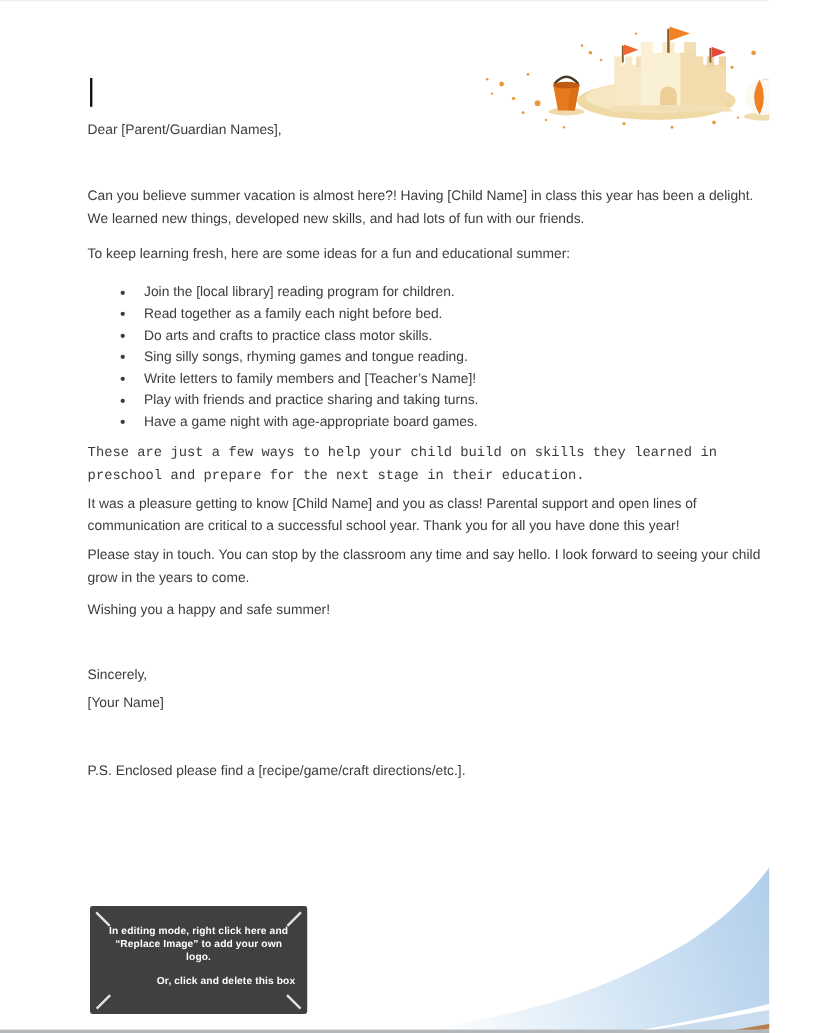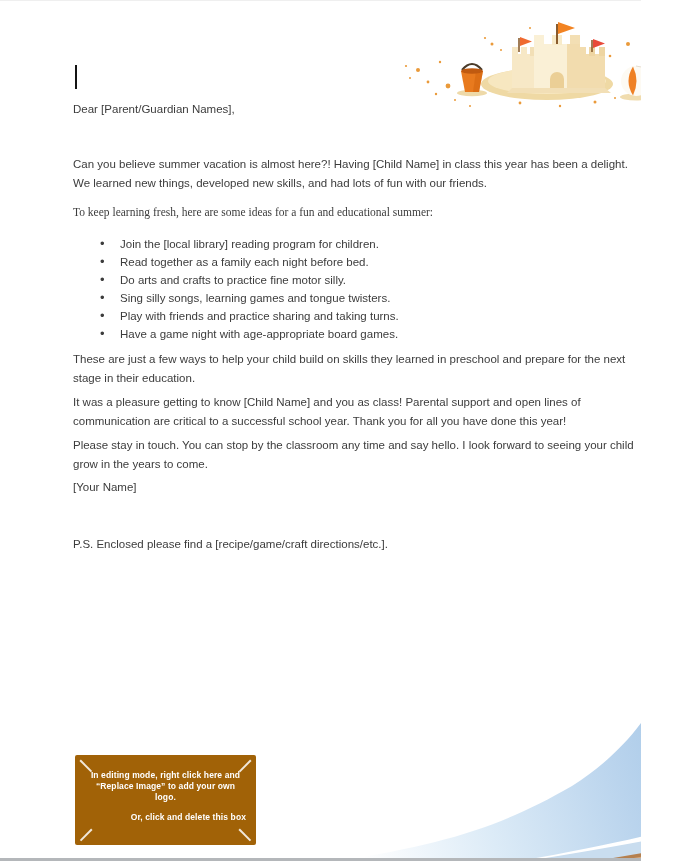--- a/index.html
+++ b/index.html
@@ -13,38 +13,38 @@
   .sandcastle{position:absolute;left:400px;top:18px;width:300px;height:95px;z-index:2;}
   .swoosh{position:absolute;left:0;top:0;width:700px;height:861px;z-index:1;pointer-events:none;}
 
   .caret{position:absolute;left:75px;top:65px;width:2px;height:24px;background:#141414;z-index:3;}
 
   .content{position:absolute;left:73px;top:64px;width:567px;z-index:3;}
   .content p{margin:0;font-size:11.5px;line-height:19px;}
   .caret-space{height:26px;}
   .salutation{margin-top:10px !important;}
   .p-intro{margin-top:36px !important;}
-  .p-listintro{margin-top:10px !important;font-family:Liberation Serif, serif;}
+  .p-listintro{margin-top:10px !important;}
   ul.ideas{list-style:none;margin:13px 0 0 0;padding:0;}
   ul.ideas li{
     position:relative;padding-left:47px;font-size:11.5px;line-height:18px;
   }
   ul.ideas li::before{
     content:"\2022";position:absolute;left:27px;top:0;font-size:13px;line-height:18px;color:#3c3c3c;
   }
-  .p-these{margin-top:7px !important;}
+  .p-these{margin-top:7px !important;font-family:Liberation Mono, monospace;}
   .p-pleasure{margin-top:5px !important;}
   .p-stay{margin-top:5px !important;}
   .p-wishing{margin-top:8px !important;}
   .p-signoff{margin-top:35px !important;}
   .p-signature{margin-top:4px !important;}
   .p-ps{margin-top:38px !important;}
 
   .logo-box{
-    position:absolute;left:75px;top:755px;width:181px;height:90px;background:#a16207;
+    position:absolute;left:75px;top:755px;width:181px;height:90px;background:#404040;
     border-radius:2px;z-index:4;box-sizing:border-box;text-align:center;cursor:pointer;
   }
   .logo-box p{
     margin:0;color:#ffffff;font-weight:700;font-size:8.5px;line-height:11px;letter-spacing:.1px;
   }
   .logo-box .inst{padding:15px 14px 0;}
   .logo-box .alt{padding:9px 10px 0;text-align:right;}
   .corner{
     position:absolute;width:16px;height:1.5px;background:rgba(255,255,255,.85);
   }
@@ -164,28 +164,31 @@
   <div class="caret"></div>
 
   <div class="content">
     <div class="caret-space"></div>
     <p class="salutation">Dear [Parent/Guardian Names],</p>
     <p class="p-intro">Can you believe summer vacation is almost here?! Having [Child Name] in class this year has been a delight. We learned new things, developed new skills, and had lots of fun with our friends.</p>
     <p class="p-listintro">To keep learning fresh, here are some ideas for a fun and educational summer:</p>
     <ul class="ideas">
       <li>Join the [local library] reading program for children.</li>
       <li>Read together as a family each night before bed.</li>
-      <li>Do arts and crafts to practice fine motor silly.</li>
-      <li>Sing silly songs, learning games and tongue twisters.</li>
+      <li>Do arts and crafts to practice class motor skills.</li>
+      <li>Sing silly songs, rhyming games and tongue reading.</li>
+      <li>Write letters to family members and [Teacher’s Name]!</li>
       <li>Play with friends and practice sharing and taking turns.</li>
       <li>Have a game night with age-appropriate board games.</li>
     </ul>
     <p class="p-these">These are just a few ways to help your child build on skills they learned in preschool and prepare for the next stage in their education.</p>
     <p class="p-pleasure">It was a pleasure getting to know [Child Name] and you as class! Parental support and open lines of communication are critical to a successful school year. Thank you for all you have done this year!</p>
     <p class="p-stay">Please stay in touch. You can stop by the classroom any time and say hello. I look forward to seeing your child grow in the years to come.</p>
+    <p class="p-wishing">Wishing you a happy and safe summer!</p>
+    <p class="p-signoff">Sincerely,</p>
     <p class="p-signature">[Your Name]</p>
     <p class="p-ps">P.S. Enclosed please find a [recipe/game/craft directions/etc.].</p>
   </div>
 
   <div class="logo-box">
     <div class="corner tl"></div>
     <div class="corner tr"></div>
     <div class="corner bl"></div>
     <div class="corner br"></div>
     <p class="inst">In editing mode, right click here and “Replace Image” to add your own logo.</p>

